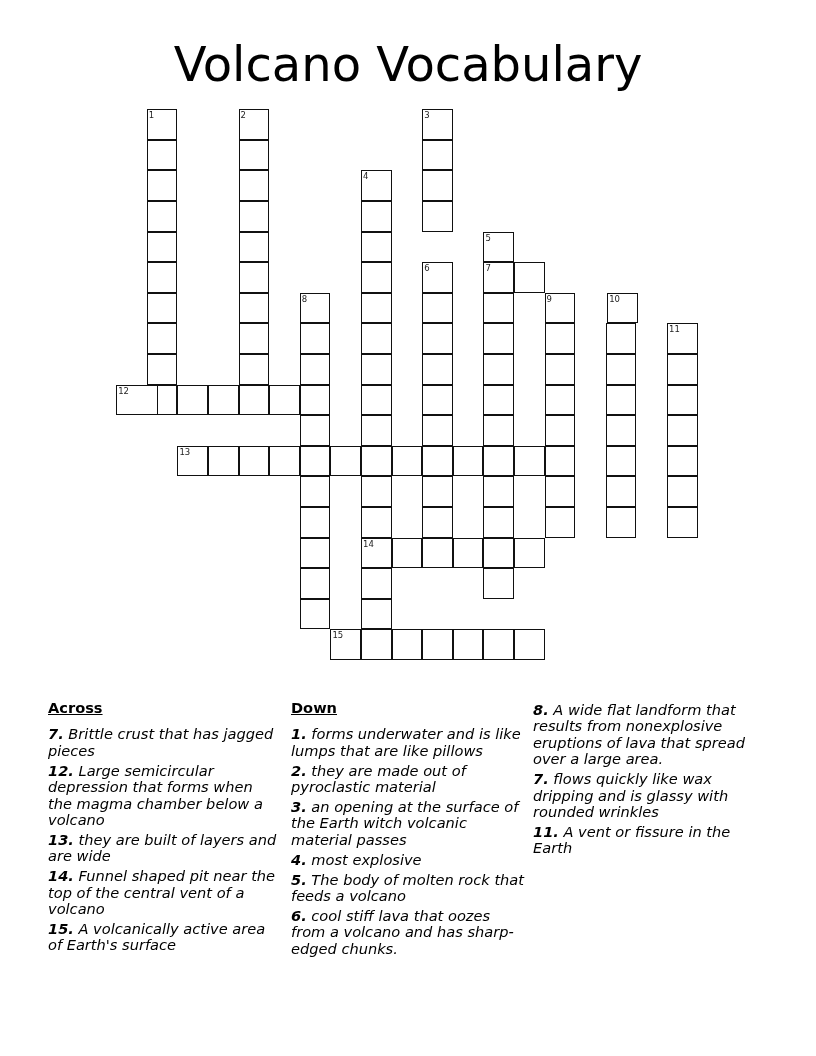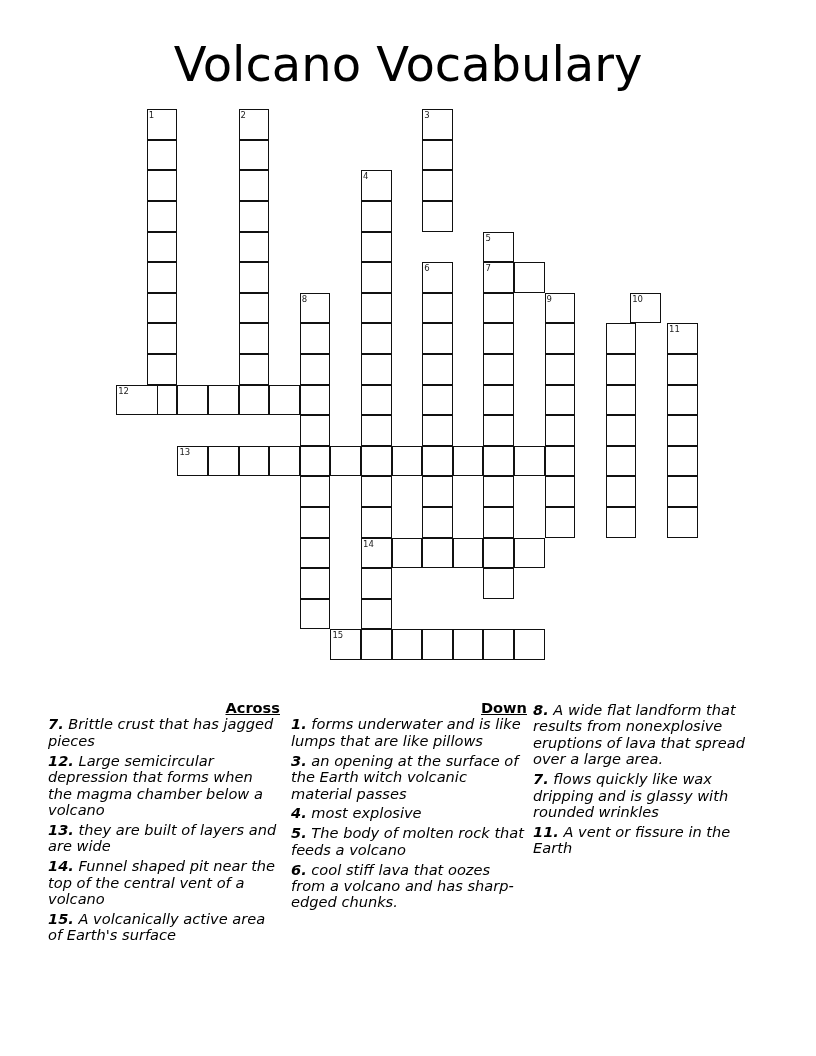--- a/index.html
+++ b/index.html
@@ -5,21 +5,21 @@
   html, body { margin: 0; padding: 0; background: #ffffff; }
   body { width: 816px; height: 1056px; position: relative; overflow: hidden; font-family: "DejaVu Sans", sans-serif; color: #000; }
   .title { position: absolute; left: 0; top: 34px; width: 816px; text-align: center; font-size: 48px; font-family: "DejaVu Sans", sans-serif; font-weight: normal; letter-spacing: 0px; line-height: 60px; }
   .grid { position: absolute; left: 0; top: 0; width: 816px; height: 680px; }
   .cell { position: absolute; width: 30.6px; height: 30.6px; box-sizing: border-box; border: 1.6px solid #111; background: #fff; margin-left: -0.8px; margin-top: -0.8px; }
   .cell .num { position: absolute; left: 1px; top: 0px; font-size: 8.5px; line-height: 10px; font-family: "DejaVu Sans", sans-serif; color: #222; }
   .clues { position: absolute; top: 700px; font-size: 14.6px; line-height: 16.4px; font-family: "DejaVu Sans", sans-serif; }
   .col1 { left: 48px; width: 232px; }
   .col2 { left: 291px; width: 236px; }
   .col3 { left: 533px; width: 236px; top: 702px; }
-  .heading { font-weight: bold; text-decoration: underline; margin-bottom: 0; text-align: right; }
+  .heading { font-weight: bold; text-decoration: underline; margin-bottom: 10px; }
   .clue { margin-bottom: 3.5px; font-style: italic; }
   .clue b { font-weight: bold; }
 </style>
 </head>
 <body>
 
 <div class="title">Volcano Vocabulary</div>
 
 <div class="grid" id="grid">
     <div class="cell" style="left: 147.6px; top: 110px;">
@@ -117,21 +117,21 @@
     <div class="cell" style="left: 545.4px; top: 293.6px;">
       <span class="num">9</span>
     </div>
     <div class="cell" style="left: 545.4px; top: 324.2px;"></div>
     <div class="cell" style="left: 545.4px; top: 354.8px;"></div>
     <div class="cell" style="left: 545.4px; top: 385.4px;"></div>
     <div class="cell" style="left: 545.4px; top: 416px;"></div>
     <div class="cell" style="left: 545.4px; top: 446.6px;"></div>
     <div class="cell" style="left: 545.4px; top: 477.2px;"></div>
     <div class="cell" style="left: 545.4px; top: 507.8px;"></div>
-    <div class="cell" style="left: 631px; top: 293.6px;">
+    <div class="cell" style="left: 608px; top: 293.6px;">
       <span class="num">10</span>
     </div>
     <div class="cell" style="left: 606.6px; top: 324.2px;"></div>
     <div class="cell" style="left: 606.6px; top: 354.8px;"></div>
     <div class="cell" style="left: 606.6px; top: 385.4px;"></div>
     <div class="cell" style="left: 606.6px; top: 416px;"></div>
     <div class="cell" style="left: 606.6px; top: 446.6px;"></div>
     <div class="cell" style="left: 606.6px; top: 477.2px;"></div>
     <div class="cell" style="left: 606.6px; top: 507.8px;"></div>
     <div class="cell" style="left: 667.8px; top: 324.2px;">
@@ -177,20 +177,21 @@
   <div class="clue"><b>7.</b> <span>Brittle crust that has jagged pieces</span></div>
   <div class="clue"><b>12.</b> <span>Large semicircular depression that forms when the magma chamber below a volcano</span></div>
   <div class="clue"><b>13.</b> <span>they are built of layers and are wide</span></div>
   <div class="clue"><b>14.</b> <span>Funnel shaped pit near the top of the central vent of a volcano</span></div>
   <div class="clue"><b>15.</b> <span>A volcanically active area of Earth's surface</span></div>
 </div>
 
 <div class="clues col2">
   <div class="heading">Down</div>
   <div class="clue"><b>1.</b> <span>forms underwater and is like lumps that are like pillows</span></div>
+  <div class="clue"><b>2.</b> <span>they are made out of pyroclastic material</span></div>
   <div class="clue"><b>3.</b> <span>an opening at the surface of the Earth witch volcanic material passes</span></div>
   <div class="clue"><b>4.</b> <span>most explosive</span></div>
   <div class="clue"><b>5.</b> <span>The body of molten rock that feeds a volcano</span></div>
   <div class="clue"><b>6.</b> <span>cool stiff lava that oozes from a volcano and has sharp-edged chunks.</span></div>
 </div>
 
 <div class="clues col3">
   <div class="clue"><b>8.</b> <span>A wide flat landform that results from nonexplosive eruptions of lava that spread over a large area.</span></div>
   <div class="clue"><b>7.</b> <span>flows quickly like wax dripping and is glassy with rounded wrinkles</span></div>
   <div class="clue"><b>11.</b> <span>A vent or fissure in the Earth</span></div>

